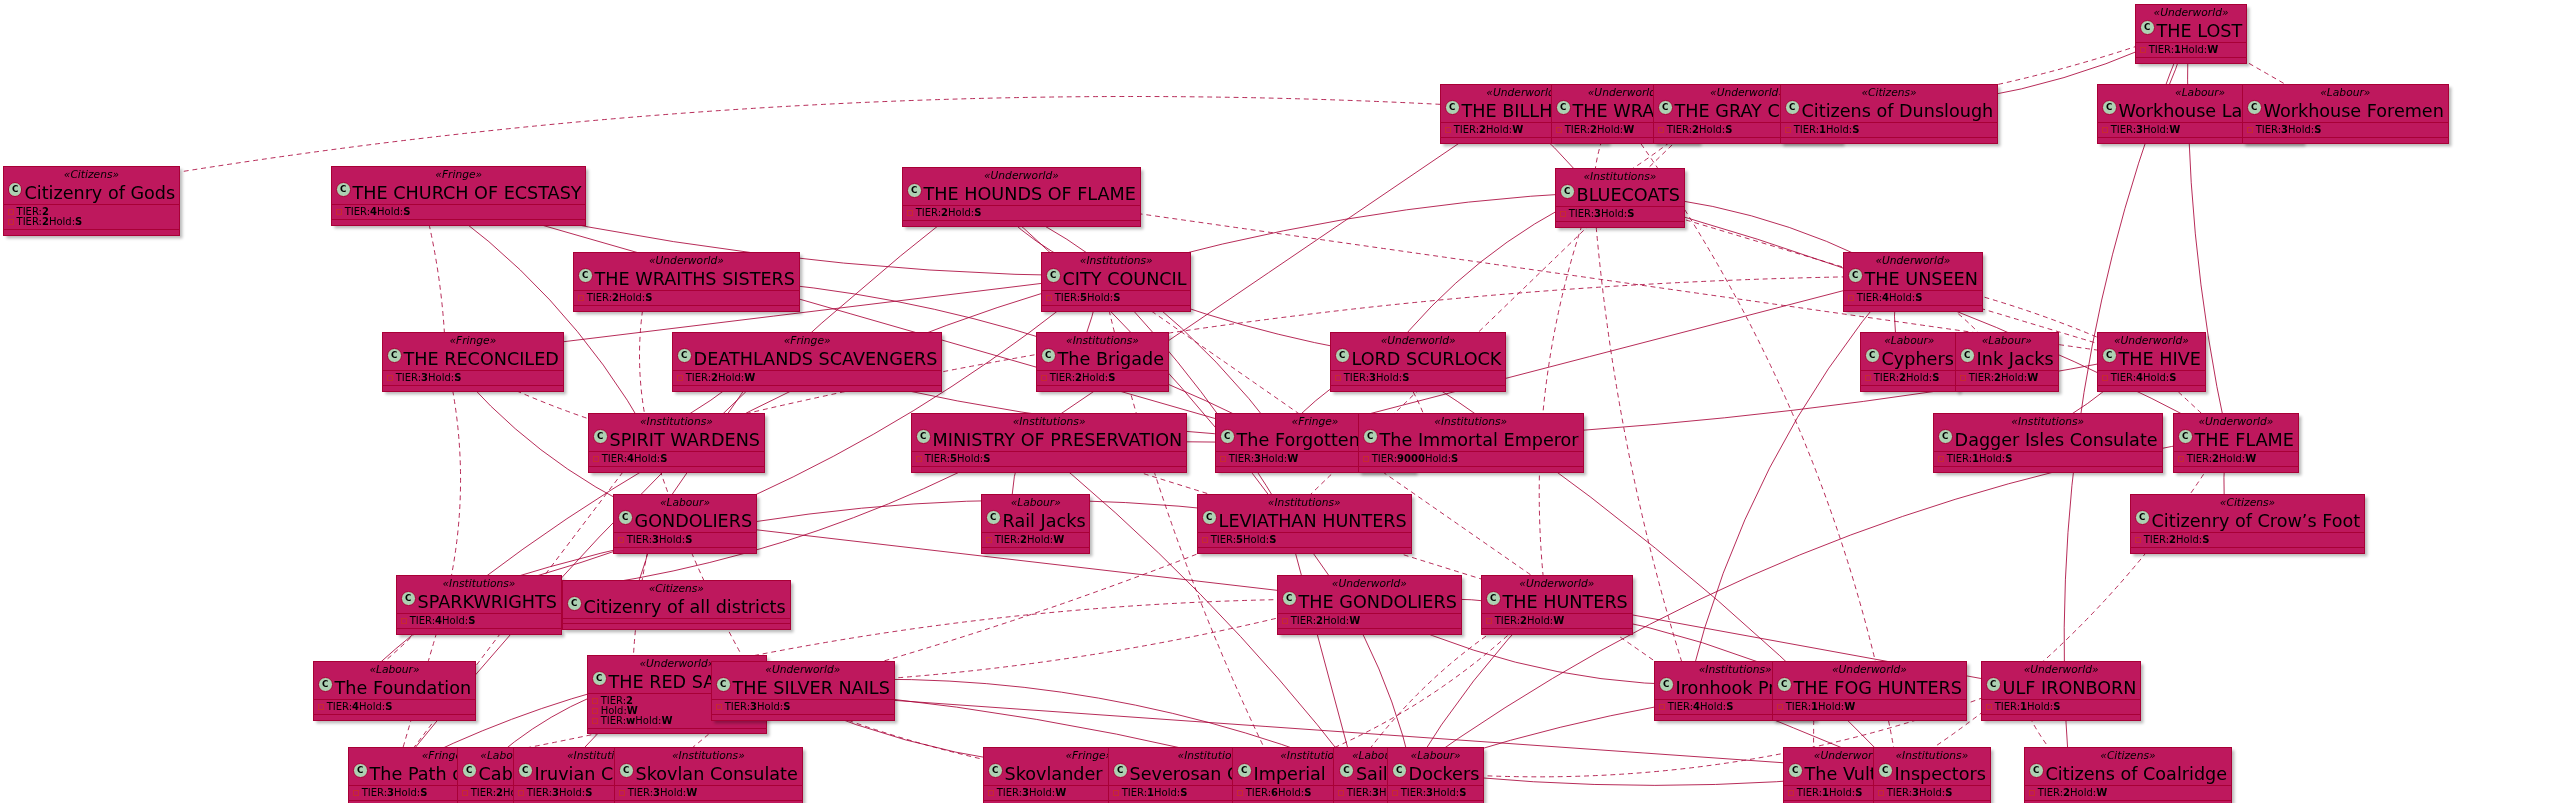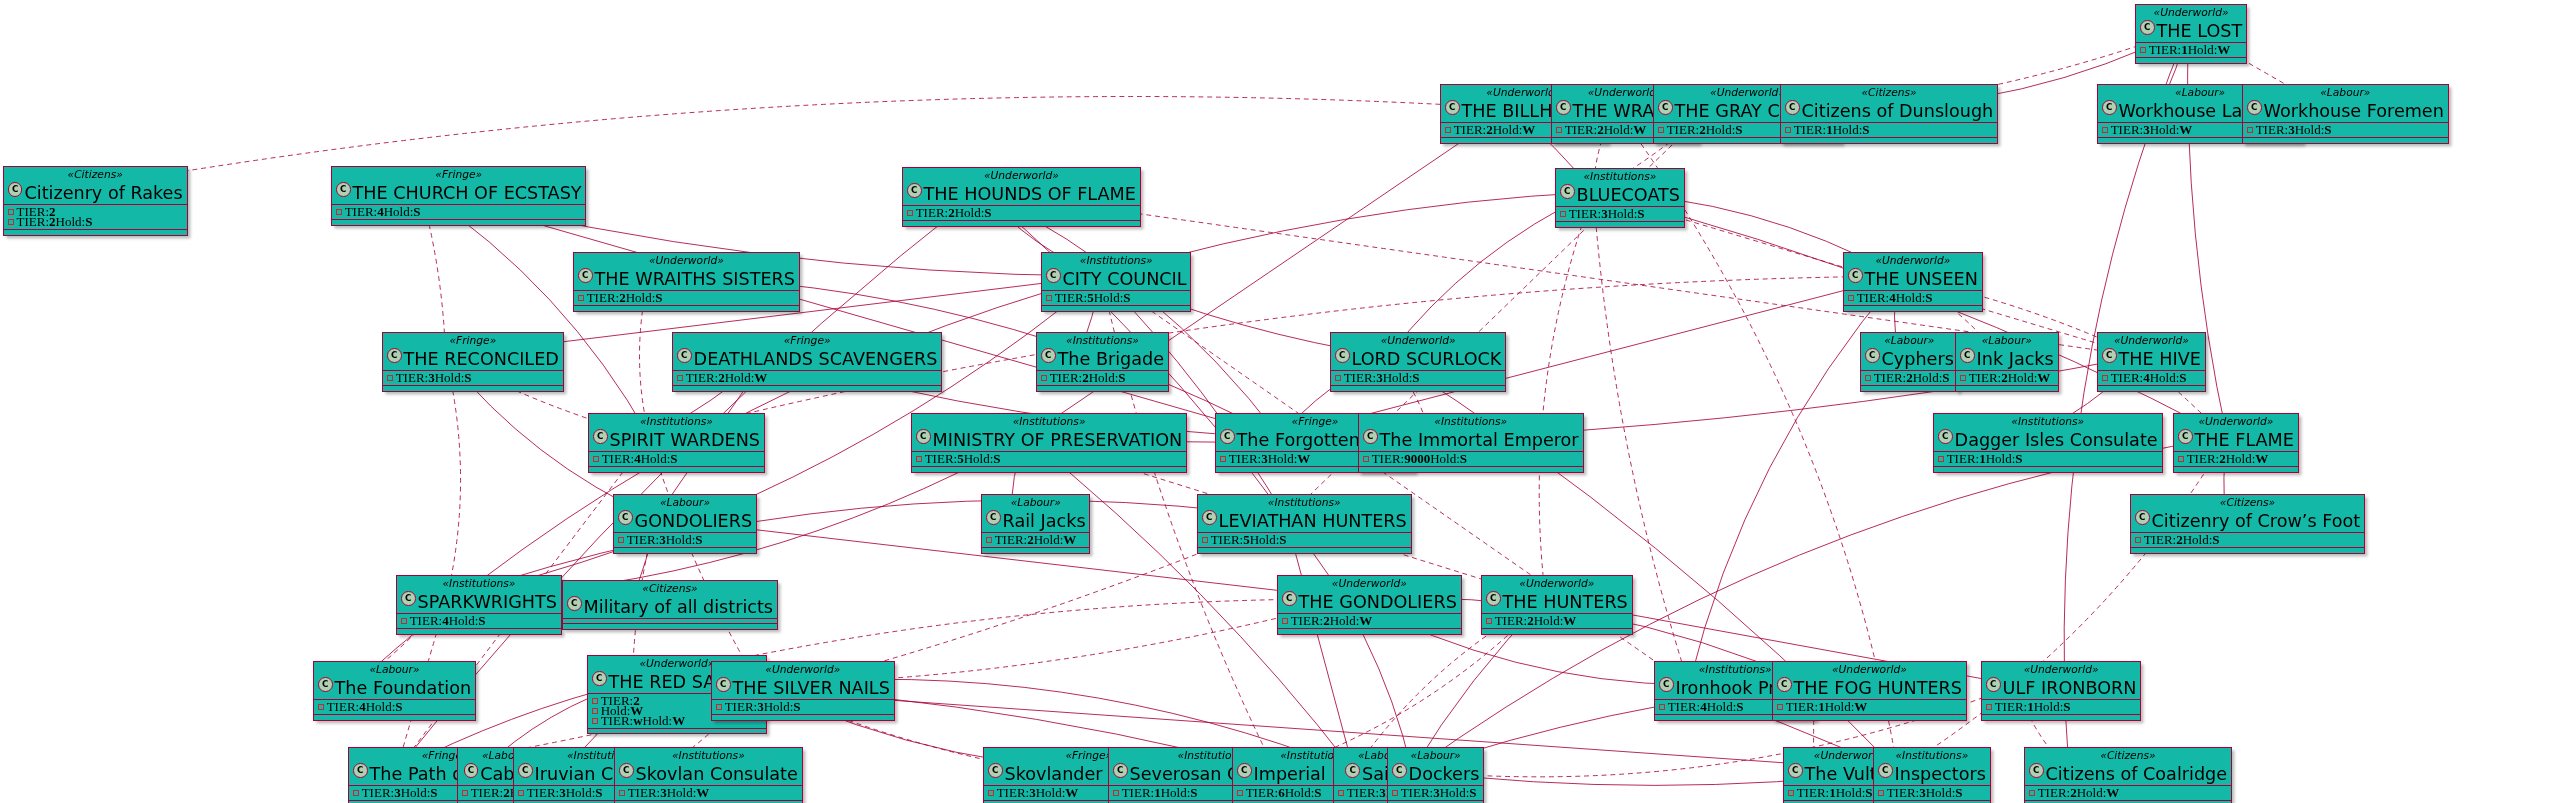--- a/index.html
+++ b/index.html
@@ -1,31 +1,31 @@
 <!DOCTYPE html>
 <html><head>
 <meta charset="utf-8">
 <style>
   html, body { margin:0; padding:0; background:#ffffff; }
   body { width:2576px; height:803px; position:relative; overflow:hidden; font-family:"DejaVu Sans", sans-serif; }
   #edges { position:absolute; left:0; top:0; width:2576px; height:803px; }
   .cls {
-    position:absolute; background:#14b8a6; border:1.5px solid #a80036;
+    position:absolute; background:#be185d; border:1.5px solid #a80036;
     box-shadow:2.9px 2.9px 2.9px rgba(0,0,0,0.28); box-sizing:border-box;
   }
   .cls .head { text-align:center; padding:2px 3.9px 1px 3.9px; position:relative; }
   .cls .stereo { font-style:italic; font-size:10.7px; line-height:11.7px; color:#000; display:block; }
   .cls .title { font-size:17.6px; line-height:19.5px; color:#000; white-space:nowrap; display:inline-flex; align-items:center; }
   .cls .cicon {
     display:inline-flex; align-items:center; justify-content:center;
     width:12.7px; height:12.7px; border-radius:50%; background:#add1b2; border:1px solid #a80036;
     font-size:8.8px; font-weight:bold; color:#000; margin-right:2px; flex:none;
     position:relative; top:-3.9px;
   }
-  .cls .attrs { border-top:1.5px solid #a80036; padding:2px 3.9px 2px 3.9px; font-size:13px; line-height:9.8px; color:#000;font-family:Liberation Serif, serif; }
+  .cls .attrs { border-top:1.5px solid #a80036; padding:2px 3.9px 2px 3.9px; font-size:10px; line-height:9.8px; color:#000; }
   .cls .attr { display:flex; align-items:center; white-space:nowrap; }
   .cls .attr .sq { width:3.9px; height:3.9px; border:1px solid #c82930; margin-right:2.9px; flex:none; }
   .cls .attr b { font-weight:bold; }
   .cls .foot { border-top:1.5px solid #a80036; height:4.9px; }
 </style>
 </head>
 <body>
 
 <svg id="edges" xmlns="http://www.w3.org/2000/svg" viewBox="0 0 2639 823" width="2576" height="803">
     <path d="M2242,29 Q2076.09,112.18 1890.5,111" fill="none" stroke="#a80036" stroke-width="1" stroke-opacity="0.85"></path>
@@ -259,21 +259,21 @@
           <b>S</b>
         </div>
       </div>
     <div class="foot"></div>
   </div>
     <div class="cls" style="left: 2.9px; top: 166px; min-width: 124px;">
     <div class="head">
       <span class="stereo">«Citizens»</span>
       <span class="title">
           <span class="cicon">C</span>
-          <span class="tname">Citizenry of Rakes</span>
+          <span class="tname">Citizenry of Gods</span>
         </span>
     </div>
     <div class="attrs">
         <div class="attr">
           <span class="sq"></span>
           <span>TIER:</span>
           <b>2</b>
         </div>
         <div class="attr">
           <span class="sq"></span>
@@ -739,21 +739,21 @@
           <b>S</b>
         </div>
       </div>
     <div class="foot"></div>
   </div>
     <div class="cls" style="left: 562px; top: 580px; min-width: 137px;">
     <div class="head">
       <span class="stereo">«Citizens»</span>
       <span class="title">
           <span class="cicon">C</span>
-          <span class="tname">Military of all districts</span>
+          <span class="tname">Citizenry of all districts</span>
         </span>
     </div>
     <div class="attrs" style="height: 3.9px; padding: 0px;"></div>
     <div class="foot"></div>
   </div>
     <div class="cls" style="left: 1277px; top: 575px; min-width: 151px;">
     <div class="head">
       <span class="stereo">«Underworld»</span>
       <span class="title">
           <span class="cicon">C</span>

